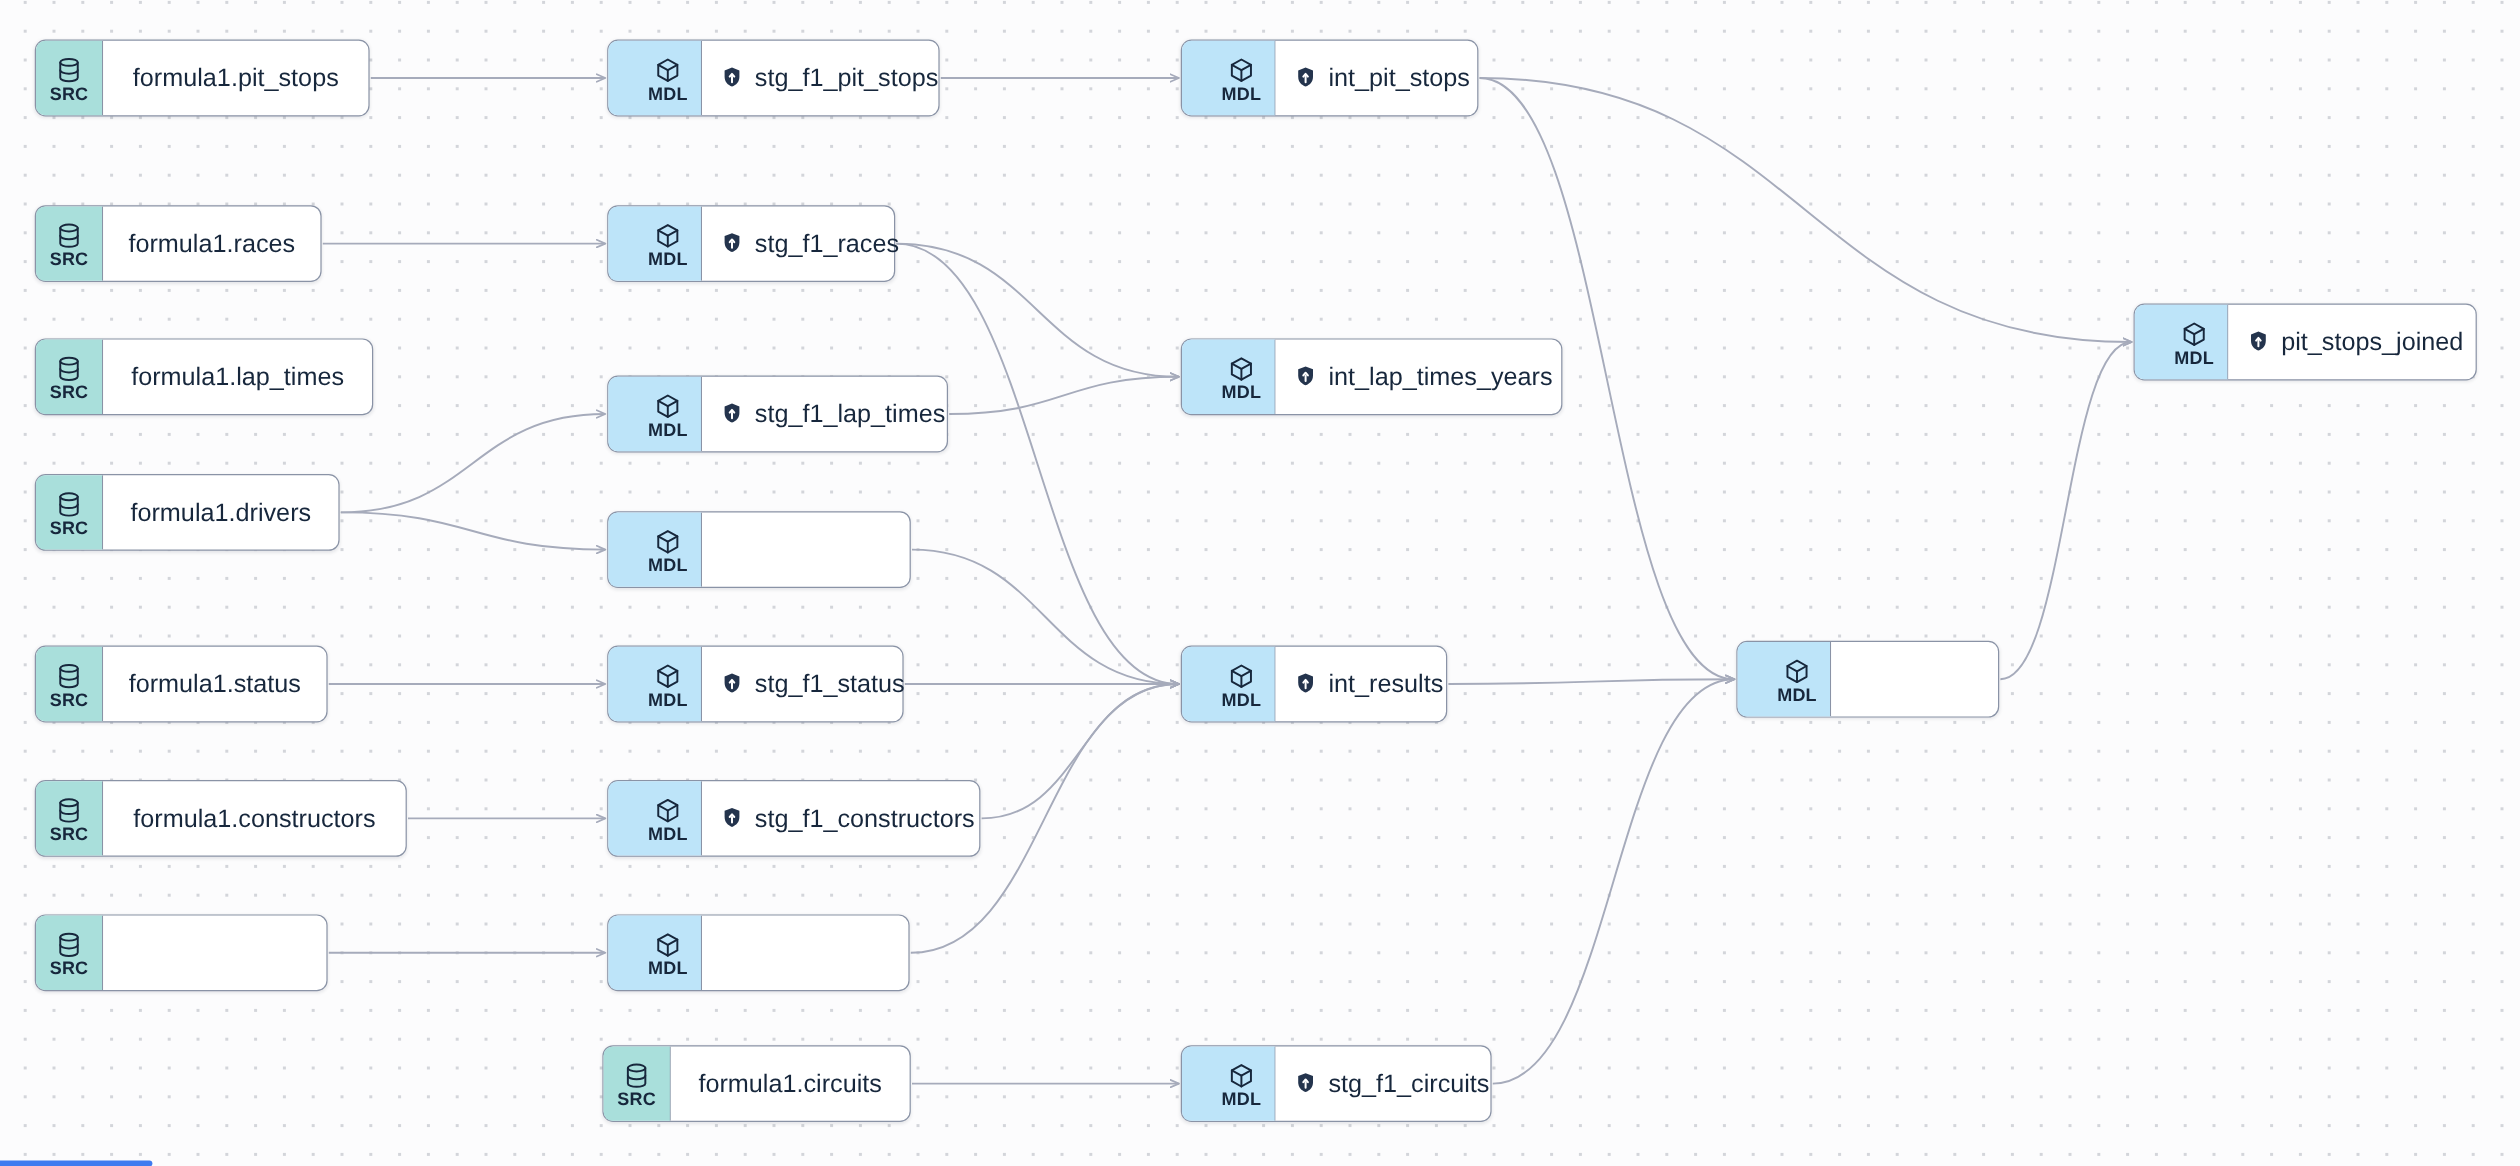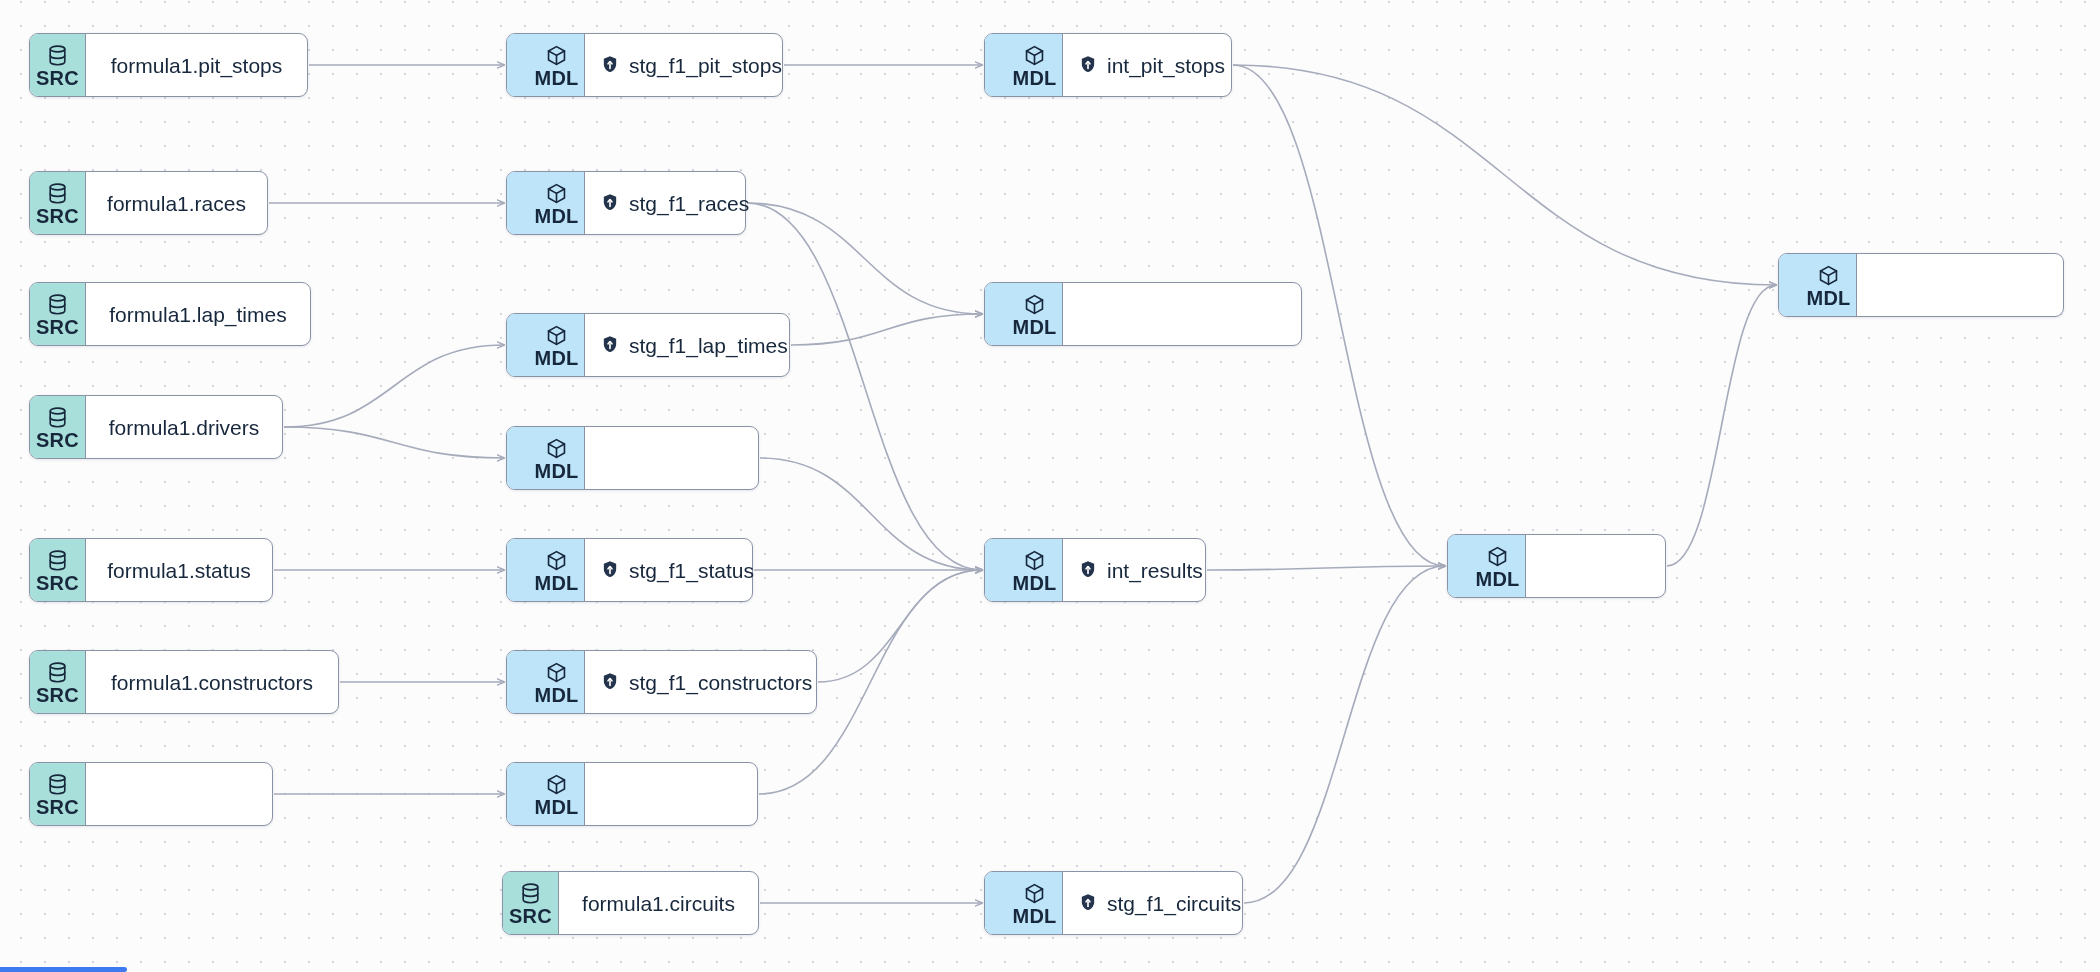--- a/index.html
+++ b/index.html
@@ -24,21 +24,21 @@
     cursor:pointer;
   }
   .badge{
     width:55px; flex:0 0 55px; border-right:1.5px solid var(--border);
     border-radius:7.5px 0 0 7.5px;
     display:flex; flex-direction:column; align-items:center; justify-content:center;
     gap:1px; padding-top:2px;
   }
   .node.source .badge{background:var(--src);}
   .node.model  .badge{background:var(--mdl);padding-left:22px;}
-  .badge-label{font-size:20px; font-weight:700; letter-spacing:.2px; color:var(--text); line-height:1;}
+  .badge-label{font-size:15px; font-weight:700; letter-spacing:.2px; color:var(--text); line-height:1;}
   .icon{display:block;}
   .icon.stroke{stroke:var(--text); fill:none; stroke-width:1.7; stroke-linecap:round; stroke-linejoin:round;}
   .body{
     display:flex; align-items:center; gap:9px; padding:0 18px 0 15px;
     white-space:nowrap; flex:1 1 auto; min-width:0;
   }
   .node.source .body{justify-content:center; padding:0 14px;}
   .label{font-size:21px; font-weight:500; color:var(--text); line-height:1;}
   .shield{flex:0 0 auto;}
   .hbar{
@@ -205,20 +205,28 @@
       <div class="node model" style="left: 984px; top: 282px; width: 318px;">
     <div class="badge">
 
       <svg class="icon stroke icon-cube" width="23" height="23" viewBox="0 0 24 24">
         <path d="M12 2.7l8.3 4.6v9.4L12 21.3l-8.3-4.6V7.3z"></path>
         <path d="M3.7 7.3L12 11.9l8.3-4.6"></path>
         <path d="M12 11.9v9.4"></path>
       </svg>
       <span class="badge-label">MDL</span>
     </div>
+    <div class="body">
+      <svg class="icon shield" width="20" height="20" viewBox="0 0 24 24">
+        <path d="M12 1.6l7.4 2.8v6.3c0 4.9-3.2 8.4-7.4 9.8-4.2-1.4-7.4-4.9-7.4-9.8V4.4z" fill="#24344d"></path>
+        <path d="M12 16.2v-5.6" stroke="#ffffff" stroke-width="2" stroke-linecap="round" fill="none"></path>
+        <path d="M9.7 10.6L12 7.9l2.3 2.7" stroke="#ffffff" stroke-width="2" stroke-linecap="round" stroke-linejoin="round" fill="none"></path>
+      </svg>
+      <span class="label">int_lap_times_years</span>
+    </div>
   </div>
       <div class="node source" style="left: 29px; top: 395px; width: 254px;">
     <div class="badge">
       <svg class="icon stroke icon-db" width="23" height="23" viewBox="0 0 24 24">
         <ellipse cx="12" cy="5.2" rx="7.6" ry="3"></ellipse>
         <path d="M19.6 12c0 1.66-3.4 3-7.6 3s-7.6-1.34-7.6-3"></path>
         <path d="M4.4 5.2v13.4c0 1.66 3.4 3 7.6 3s7.6-1.34 7.6-3V5.2"></path>
       </svg>
 
       <span class="badge-label">SRC</span>
@@ -305,20 +313,28 @@
   </div>
       <div class="node model" style="left: 1778px; top: 253px; width: 286px;">
     <div class="badge">
 
       <svg class="icon stroke icon-cube" width="23" height="23" viewBox="0 0 24 24">
         <path d="M12 2.7l8.3 4.6v9.4L12 21.3l-8.3-4.6V7.3z"></path>
         <path d="M3.7 7.3L12 11.9l8.3-4.6"></path>
         <path d="M12 11.9v9.4"></path>
       </svg>
       <span class="badge-label">MDL</span>
+    </div>
+    <div class="body">
+      <svg class="icon shield" width="20" height="20" viewBox="0 0 24 24">
+        <path d="M12 1.6l7.4 2.8v6.3c0 4.9-3.2 8.4-7.4 9.8-4.2-1.4-7.4-4.9-7.4-9.8V4.4z" fill="#24344d"></path>
+        <path d="M12 16.2v-5.6" stroke="#ffffff" stroke-width="2" stroke-linecap="round" fill="none"></path>
+        <path d="M9.7 10.6L12 7.9l2.3 2.7" stroke="#ffffff" stroke-width="2" stroke-linecap="round" stroke-linejoin="round" fill="none"></path>
+      </svg>
+      <span class="label">pit_stops_joined</span>
     </div>
   </div>
       <div class="node source" style="left: 29px; top: 650px; width: 310px;">
     <div class="badge">
       <svg class="icon stroke icon-db" width="23" height="23" viewBox="0 0 24 24">
         <ellipse cx="12" cy="5.2" rx="7.6" ry="3"></ellipse>
         <path d="M19.6 12c0 1.66-3.4 3-7.6 3s-7.6-1.34-7.6-3"></path>
         <path d="M4.4 5.2v13.4c0 1.66 3.4 3 7.6 3s7.6-1.34 7.6-3V5.2"></path>
       </svg>
 

